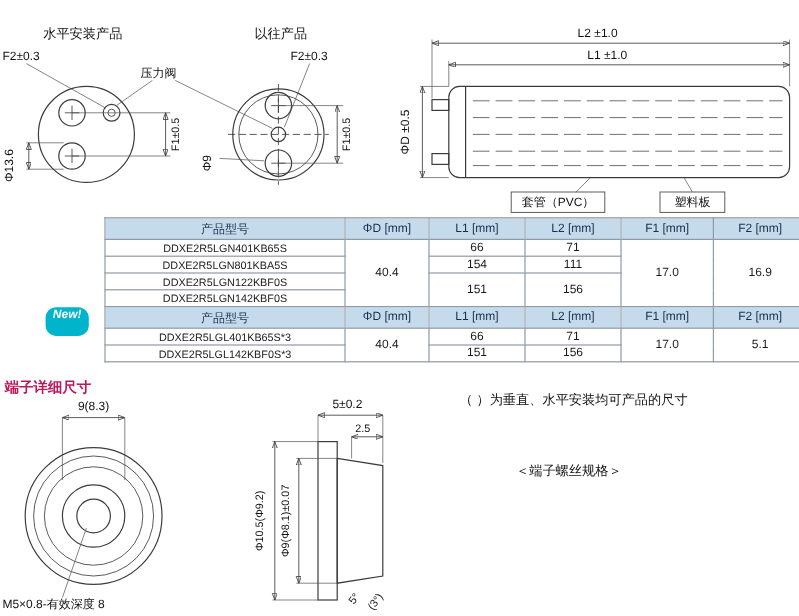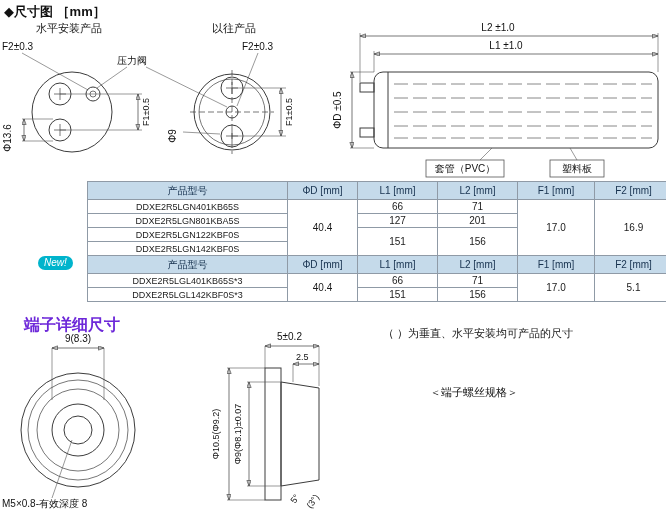--- a/index.html
+++ b/index.html
@@ -1,45 +1,44 @@
 <!DOCTYPE html>
 <html><head>
 <meta charset="utf-8">
 <style>
   * { margin:0; padding:0; box-sizing:border-box; }
   html,body { background:#fff; }
   body { font-family:"Liberation Sans","DejaVu Sans",sans-serif; color:#1a1a1a; }
   .page { position:relative; width:666px; height:513px; background:#fff; overflow:hidden; }
   .abs { position:absolute; }
   .sec-title { font-size:13px; font-weight:bold; color:#111; }
-  .sub-title { font-size:16px; font-weight:bold; color:#6d28d9;margin-left:20px; }
+  .sub-title { font-size:12px; font-weight:bold; color:#be185d; }
 
   svg line, svg circle, svg rect, svg path, svg polygon { stroke:#3c3c3c; fill:none; stroke-width:1; }
   svg .thin { stroke-width:0.7; }
   svg .dash { stroke-dasharray:6 3; stroke-width:0.7; }
   svg .sleeve { stroke-dasharray:14 5; stroke-width:0.8; stroke:#6a6a6a; }
   svg .ext { stroke-width:0.6; stroke:#555; }
   svg .box { fill:#fff; stroke:#555; stroke-width:0.8; }
   svg text { fill:#111; stroke:none; font-family:"Liberation Sans","DejaVu Sans",sans-serif; }
 
   .spec-table { border-collapse:collapse; table-layout:fixed; width:585px; }
   .spec-table th, .spec-table td { border:1px solid #8f9aa6; text-align:center; vertical-align:middle; padding:0; white-space:nowrap; overflow:hidden; }
   .spec-table th { background:#c5daea; font-size:10px; font-weight:normal; color:#16314e; height:18px; }
   .spec-table td { background:#fff; font-size:10px; height:14px;margin-top:24px; }
   .spec-table td.model { font-size:9px; }
 
-  .new-badge { background:#00b4cc; color:#fff; font-size:10px; font-style:italic; font-weight:normal; padding:1px 6px 2px 6px; border-radius:9px; }
+  .new-badge { background:#00b4cc; color:#fff; font-size:10px; font-style:italic; font-weight:bold; padding:1px 6px 12px 6px; border-radius:9px; }
   .note { font-size:11px; color:#111; }
 </style>
 </head>
 <body>
 
 <div class="page">
 
-  <div class="abs sec-title" style="left:4px; top:3px;">◆尺寸图 ［mm］</div>
 
   <svg class="abs" style="left:0; top:20px;" width="330" height="160" viewBox="0 0 330 160">
     <defs>
       <marker id="arA" markerWidth="9" markerHeight="8" refX="8" refY="3" orient="auto-start-reverse">
           <path d="M0,0 L8,3 L0,6 z" fill="#3c3c3c" stroke="none"></path>
         </marker>
     </defs>
     <text x="36" y="12" font-size="11">水平安装产品</text>
     <text x="212" y="12" font-size="11">以往产品</text>
     <text x="2" y="30" font-size="10">F2±0.3</text>
@@ -153,22 +152,22 @@
       <tr>
         <td class="model">DDXE2R5LGN401KB65S</td>
         <td rowspan="4">40.4</td>
         <td>66</td>
         <td>71</td>
         <td rowspan="4">17.0</td>
         <td rowspan="4">16.9</td>
       </tr>
       <tr>
         <td class="model">DDXE2R5LGN801KBA5S</td>
-        <td>127</td>
-        <td>201</td>
+        <td>154</td>
+        <td>111</td>
       </tr>
       <tr>
         <td class="model">DDXE2R5LGN122KBF0S</td>
         <td rowspan="2">151</td>
         <td rowspan="2">156</td>
       </tr>
       <tr>
         <td class="model">DDXE2R5LGN142KBF0S</td>
       </tr>
       <tr>

